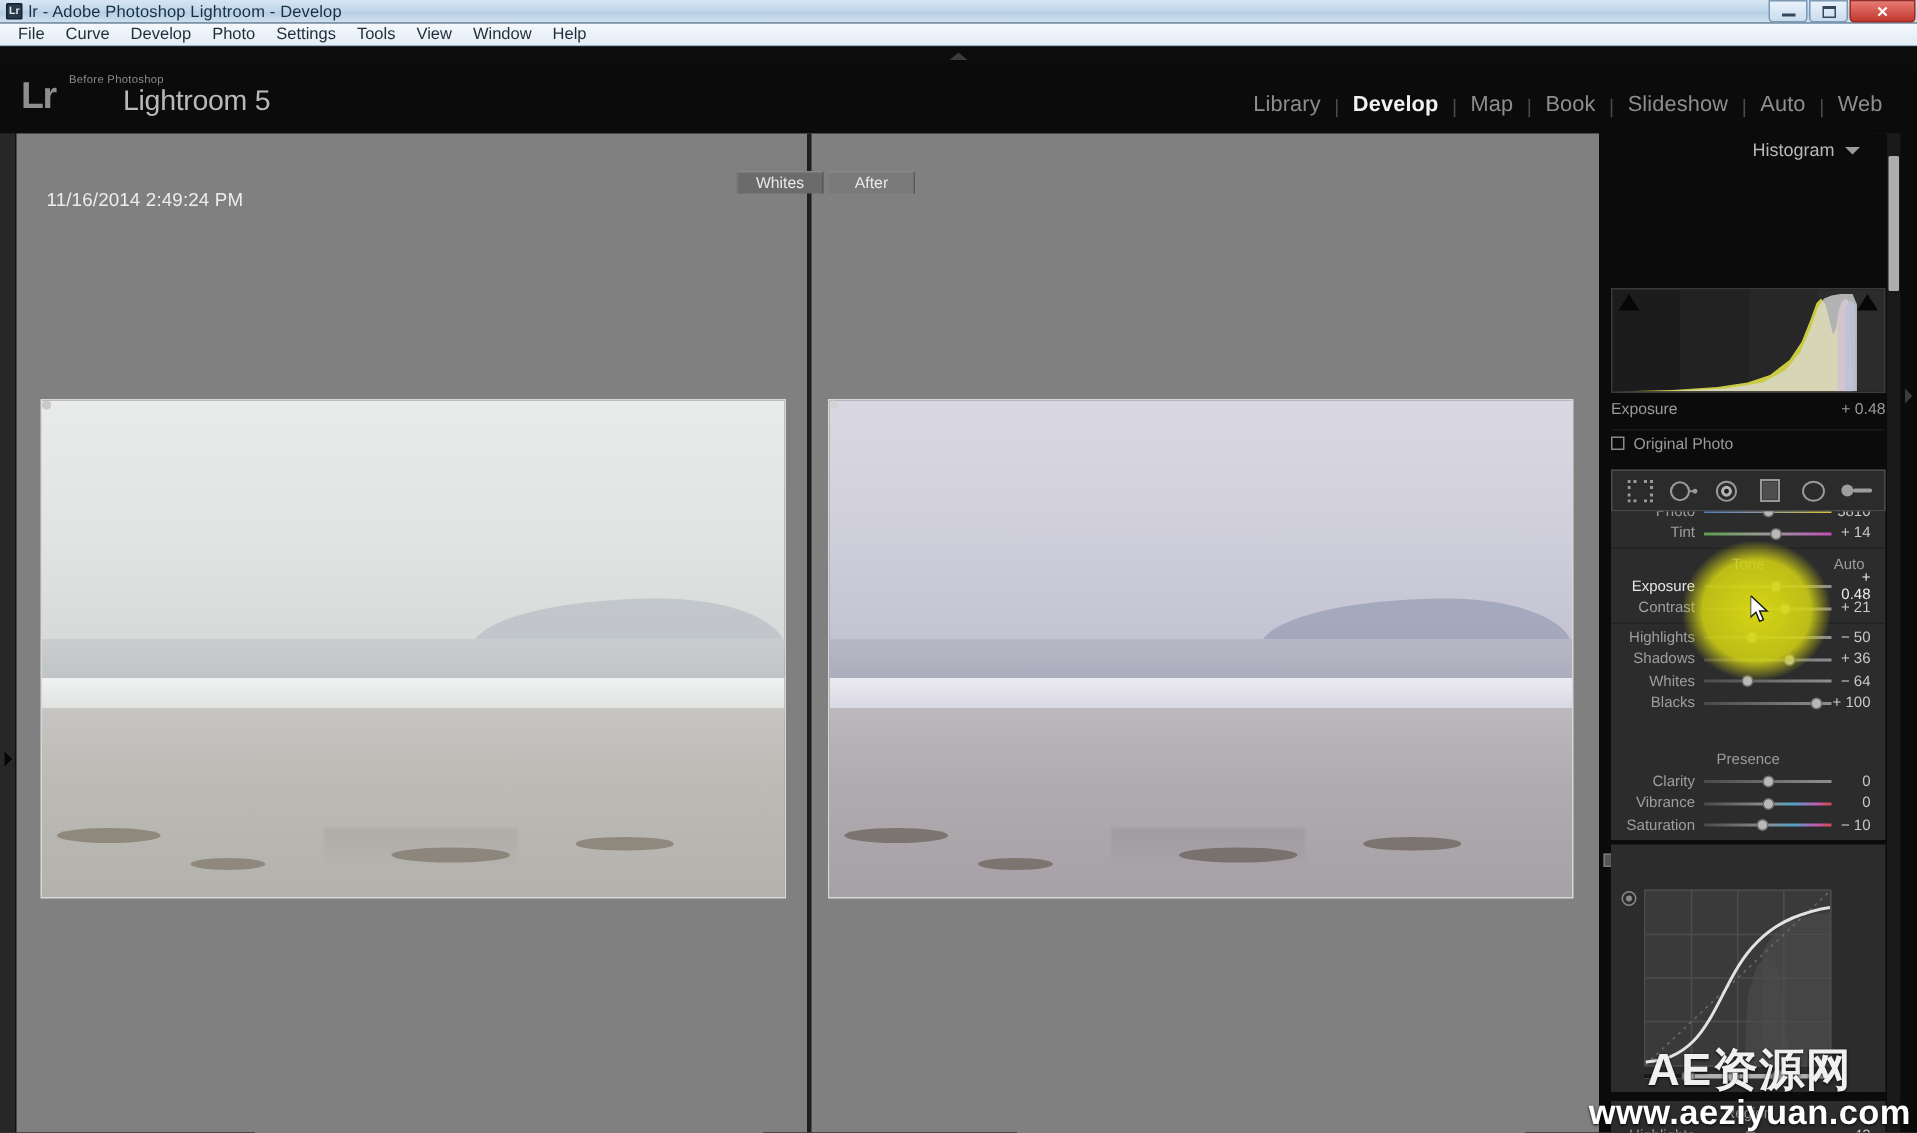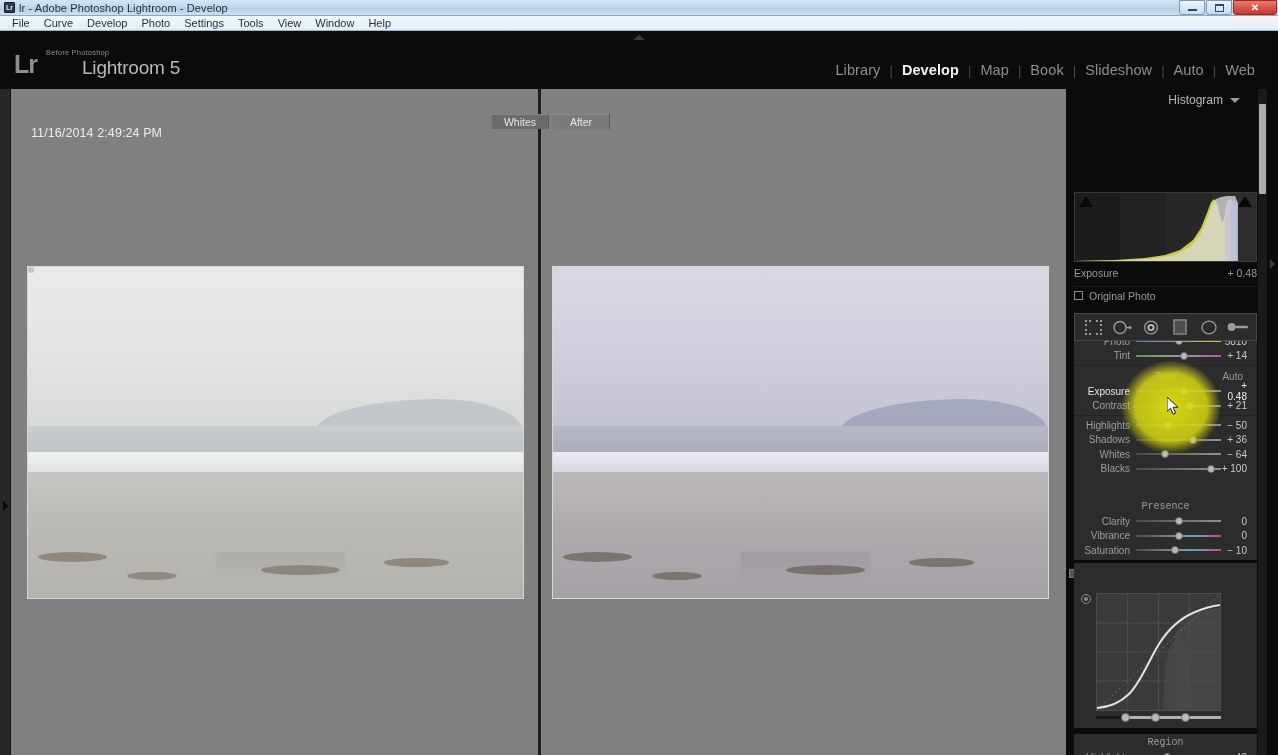--- a/index.html
+++ b/index.html
@@ -196,21 +196,21 @@
   .strack .bar{
     position:absolute; left:0; right:0; top:6px; height:2px;
     background:linear-gradient(90deg,#4a4a4a,#8f8f8f);
   }
   .strack .knob{
     position:absolute; top:3px; width:8px;height:8px;border-radius:50%;
     background:#b9b9b9; border:1px solid #6d6d6d;
   }
   .sval{ width:36px; text-align:right; padding-right:10px; color:#c9c9c9; font-size:10px; }
   .sval.on{ color:#ededed; }
-  .sect-title{ text-align:center; font-size:10px; color:#9b9b9b; padding:3px 0 2px;font-family:Liberation Mono, monospace; }
+  .sect-title{ text-align:center; font-size:10px; color:#9b9b9b; padding:3px 0 2px; }
   .sect-row{ display:flex; align-items:center; justify-content:center; position:relative; padding:3px 0 2px; }
   .sect-row .auto{ position:absolute; right:14px; font-size:10px; color:#9b9b9b; }
   .hr{ border-top:1px solid #232323; margin:2px 0; }
 
   .cursor-glow{
     position:absolute; left:1122px; top:272px; width:98px; height:92px;
     background:radial-gradient(ellipse at center, rgba(222,222,20,.95) 0%, rgba(214,214,20,.85) 52%, rgba(200,200,20,0) 72%);
     pointer-events:none;
   }
   .cursor-arrow{ position:absolute; left:1167px; top:308px; }
@@ -669,16 +669,20 @@
         </div>
       </div>
 
       <div class="cursor-glow"></div>
       <div class="cursor-arrow">
         <svg width="13" height="19" viewBox="0 0 13 19">
           <path d="M0,0 L0,14.5 L3.6,11.2 L6.1,17.2 L8.6,16.1 L6.1,10.3 L11,10.3 Z" fill="#ffffff" stroke="#1a1a1a" stroke-width="1"></path>
         </svg>
       </div>
 
+      <div class="watermark">
+        <div class="wm1">AE资源网</div>
+        <div class="wm2">www.aeziyuan.com</div>
+      </div>
 
     </div>
   </div>
 </div>
 
 </body></html>

